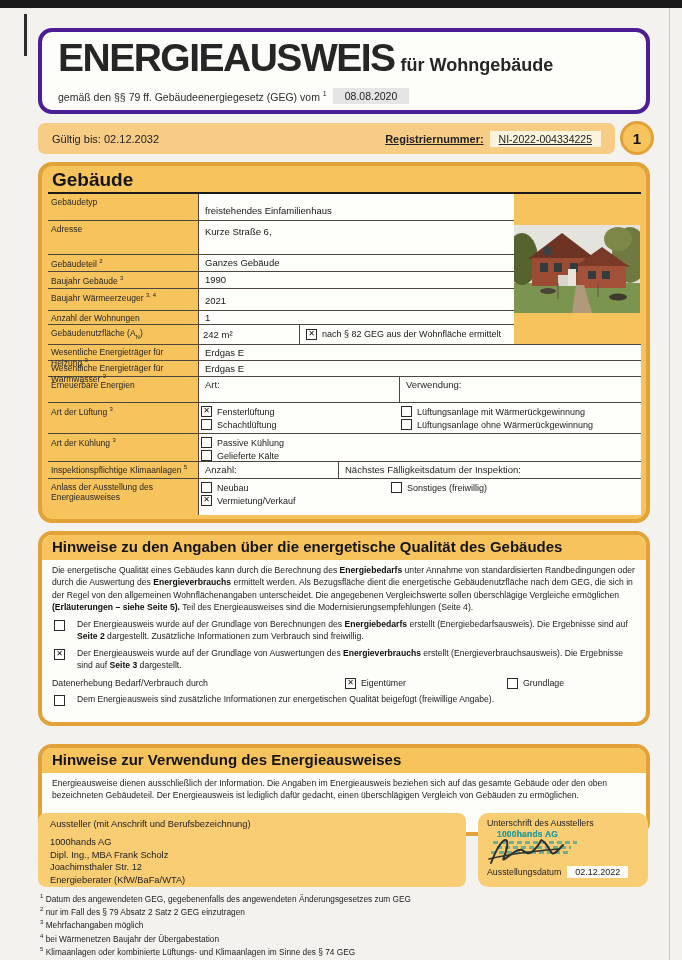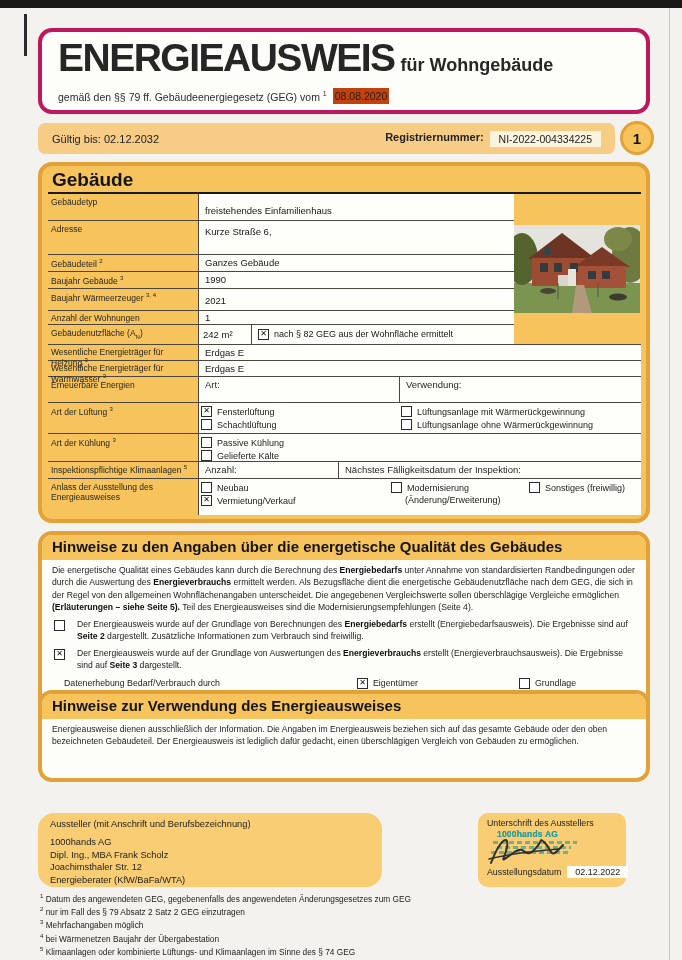--- a/index.html
+++ b/index.html
@@ -10,31 +10,31 @@
     color:#1d1d1d;
   }
   .abs{position:absolute;}
   
   .scan-top{left:0;top:0;width:682px;height:8px;background:#191919;}
   .scan-tick{left:24px;top:14px;width:3px;height:42px;background:#2b2b2b;}
   .scan-right{left:669px;top:8px;width:1px;height:952px;background:#c7c4be;}
 
   
   .header-box{left:38px;top:28px;width:612px;height:86px;background:#fdfdfa;
-    border:4px solid #be185d;border-radius:14px;box-sizing:border-box;padding:4px 14px 0 16px;}
+    border:4px solid #4c1d95;border-radius:14px;box-sizing:border-box;padding:4px 14px 0 16px;}
   .h-title{font-size:39px;font-weight:700;letter-spacing:-1.5px;color:#262626;line-height:44px;white-space:nowrap;}
   .h-sub{font-size:18px;font-weight:700;letter-spacing:0;margin-left:6px;}
   .h-law{font-size:10.5px;color:#2c2c2c;margin-top:1px;display:flex;align-items:center;gap:6px;}
   .h-law sup{font-size:7px;}
-  .h-date-box{background:#c2410c;padding:2px 2px;font-size:10.5px;color:#222;}
+  .h-date-box{background:#e5e5e5;padding:2px 12px;font-size:10.5px;color:#222;}
 
   
   .valid-bar{left:38px;top:123px;width:577px;height:31px;background:#f7cd86;border-radius:7px;
     display:flex;align-items:center;box-sizing:border-box;padding:0 14px;font-size:11px;color:#222;}
-  .reg-group{margin-left:auto;display:flex;align-items:flex-start;gap:6px;}
+  .reg-group{margin-left:auto;display:flex;align-items:center;gap:6px;text-decoration:underline;}
   .reg-label{font-weight:700;font-size:11px;}
   .reg-box{background:#faf3dd;padding:2px 9px;font-size:10.5px;}
   .page-circle{left:620px;top:121px;width:34px;height:34px;border-radius:50%;background:#f6c35c;
     border:3px solid #e2a238;box-sizing:border-box;display:flex;align-items:center;justify-content:center;
     font-size:15px;font-weight:700;color:#111;}
 
   
   .building-box{left:38px;top:162px;width:612px;height:361px;background:#f6c35c;
     border:4px solid #e2a238;border-radius:14px;box-sizing:border-box;padding:2px 5px 0 6px;overflow:hidden;}
   .b-title{font-size:19px;font-weight:700;color:#141414;padding:1px 0 2px 4px;border-bottom:2.5px solid #1a1a1a;line-height:21px;}
@@ -44,53 +44,53 @@
   .row{display:flex;border-bottom:1px solid #4c463e;box-sizing:border-box;}
   .row:last-child{border-bottom:none;}
   .tbl-full .row{border-bottom:1px solid #4c463e;}
   .tbl-full .row.last{border-bottom:none;}
   .lbl{width:150px;box-sizing:border-box;padding:3px 3px 2px 3px;line-height:1.2;flex:none;}
   .lbl sup{font-size:6px;}
   .val{flex:1;background:#fefefb;border-left:1px solid #4c463e;box-sizing:border-box;
     padding:2px 6px;font-size:9.5px;color:#161616;line-height:1.25;}
   .val.center{display:flex;align-items:center;}
   .subcell{border-left:1px solid #4c463e;box-sizing:border-box;padding:2px 6px;}
-  .nosplit{display:flex;padding:0;}
+  .nosplit{display:flex;padding:0;gap:48px;}
   .cellA{width:52px;box-sizing:border-box;padding:2px 4px;flex:none;}
   .cellB{flex:1;border-left:1px solid #4c463e;box-sizing:border-box;padding:2px 6px;display:flex;align-items:center;}
   .photo-col{width:126px;flex:none;position:relative;}
   .photo-frame{position:absolute;left:0;top:31px;width:126px;height:88px;}
   .cb{display:inline-block;width:9px;height:9px;border:1px solid #2a2a2a;background:#fff;
     font-size:8px;line-height:8px;text-align:center;font-weight:700;color:#0e0e0e;flex:none;margin-right:5px;}
   .opt{display:flex;align-items:center;font-size:9px;color:#1b1b1b;margin:2px 0;}
   .optcol{box-sizing:border-box;padding:1px 2px;}
   .valflex{flex:1;background:#fefefb;border-left:1px solid #4c463e;display:flex;box-sizing:border-box;font-size:9.5px;}
   .indent{margin-left:14px;}
 
   
   .hint-box{left:38px;background:#fdfdfa;border:4px solid #e2a238;border-radius:14px;
     box-sizing:border-box;overflow:hidden;width:612px;}
   .q-box{top:531px;height:195px;}
-  .u-box{top:690px;height:92px;}
+  .u-box{top:744px;height:92px;}
   .hint-head{background:#f6c35c;padding:3px 10px 5px 10px;font-size:15px;font-weight:700;color:#141414;}
   .hint-body{padding:4px 10px 4px 10px;font-size:8.6px;line-height:1.45;color:#222;}
   .hint-body p{margin:0 0 4px 0;}
   .hint-body b{color:#0d0d0d;}
   .cb-item{display:flex;margin:3px 0 4px 0;}
   .cb-item .cb{margin-top:2px;margin-right:12px;margin-left:2px;}
-  .q-data{display:flex;align-items:center;margin:5px 0 4px 12px;font-size:8.8px;}
+  .q-data{display:flex;align-items:center;margin:5px 0 4px 0;font-size:8.8px;}
   .q-data .dlabel{width:293px;flex:none;}
   .q-data .grp{display:flex;align-items:center;width:162px;flex:none;}
 
   
-  .issuer-box{left:38px;top:813px;width:344px;height:74px;background:#f8cd74;border-radius:16px;
+  .issuer-box{left:38px;top:813px;width:428px;height:74px;background:#f8cd74;border-radius:8px;
     box-sizing:border-box;padding:6px 12px;font-size:9.3px;color:#222;}
   .issuer-box .cap{margin-bottom:7px;}
   .issuer-box .ln{line-height:1.35;}
-  .sign-box{left:478px;top:813px;width:148px;height:74px;background:#f8cd74;border-radius:10px;
+  .sign-box{left:478px;top:813px;width:170px;height:74px;background:#f8cd74;border-radius:10px;
     box-sizing:border-box;padding:5px 9px;font-size:8.8px;color:#222;position:absolute;}
   .stamp{position:relative;height:34px;margin-top:1px;}
   .stamp-t1{color:#2d9e9a;font-weight:700;font-size:8.5px;letter-spacing:.2px;text-shadow:0 0 .6px #2d9e9a;}
   .stamp-line{height:3px;width:84px;margin:2px 0 0 2px;
     background:repeating-linear-gradient(90deg,rgba(45,158,154,.65) 0 5px,transparent 5px 8px);}
   .sig-svg{position:absolute;left:-4px;top:-2px;}
   .sign-date{display:flex;align-items:center;gap:6px;margin-top:3px;}
   .date-box{background:#fcfbf6;padding:1px 8px;font-size:9px;}
 
   
@@ -265,29 +265,20 @@
           <div class="optcol" style="width:190px">
             <div class="opt">
                 <span class="cb"></span>
                 <span>Neubau</span>
               </div>
             <div class="opt">
                 <span class="cb">✕</span>
                 <span>Vermietung/Verkauf</span>
               </div>
           </div>
-          <div class="optcol" style="width:138px">
-            <div class="opt">
-                <span class="cb"></span>
-                <span>Modernisierung</span>
-              </div>
-            <div class="opt indent" style="margin-top:0">
-                <span>(Änderung/Erweiterung)</span>
-              </div>
-          </div>
           <div class="optcol" style="flex:1">
             <div class="opt">
                 <span class="cb"></span>
                 <span>Sonstiges (freiwillig)</span>
               </div>
           </div>
         </div>
       </div>
     </div>
   </div>

